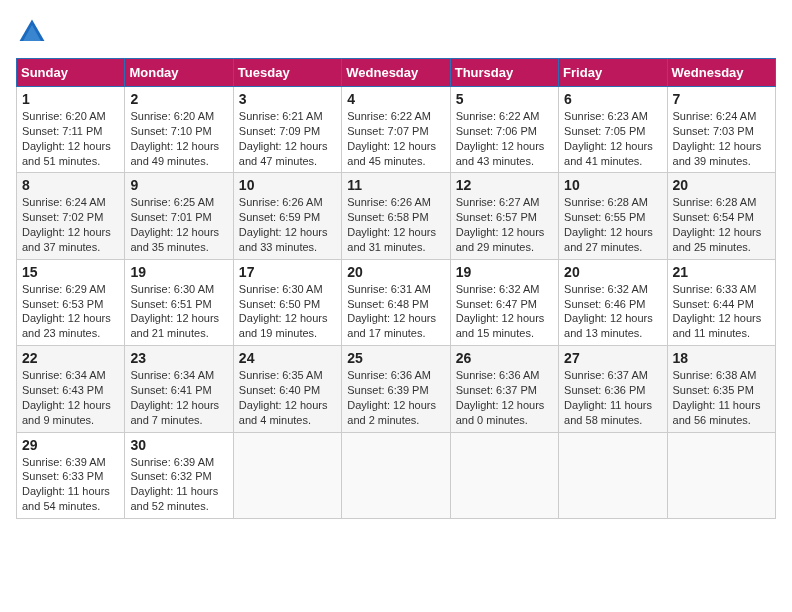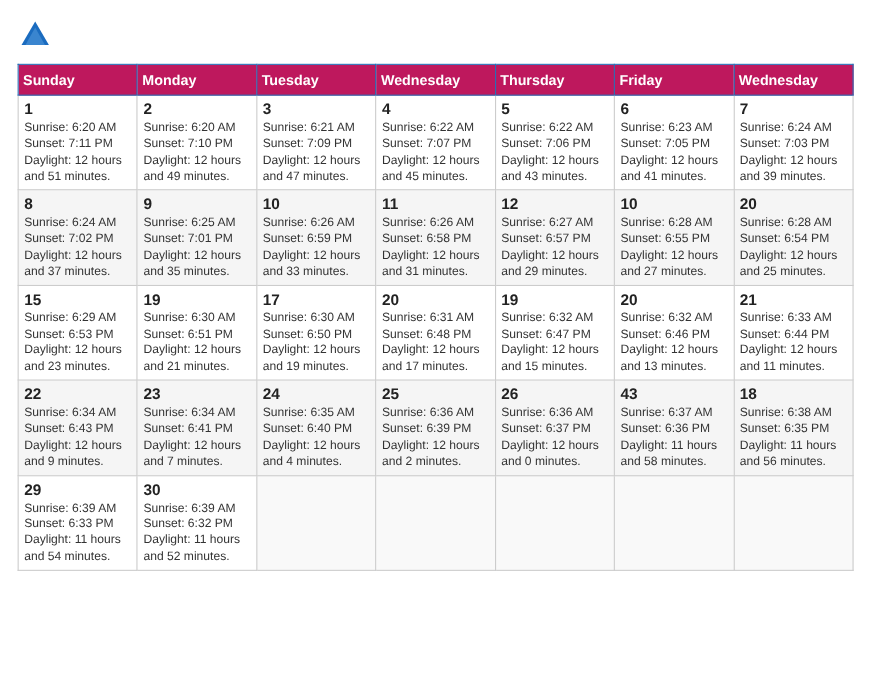--- a/index.html
+++ b/index.html
@@ -327,21 +327,21 @@
       </td>
         <td>
         <span class="day-num">26</span>
         <div class="day-info">
           Sunrise: 6:36 AM<br>
           Sunset: 6:37 PM<br>
           Daylight: 12 hours and 0 minutes.
         </div>
       </td>
         <td>
-        <span class="day-num">43</span>
+        <span class="day-num">27</span>
         <div class="day-info">
           Sunrise: 6:37 AM<br>
           Sunset: 6:36 PM<br>
           Daylight: 11 hours and 58 minutes.
         </div>
       </td>
         <td>
         <span class="day-num">18</span>
         <div class="day-info">
           Sunrise: 6:38 AM<br>

